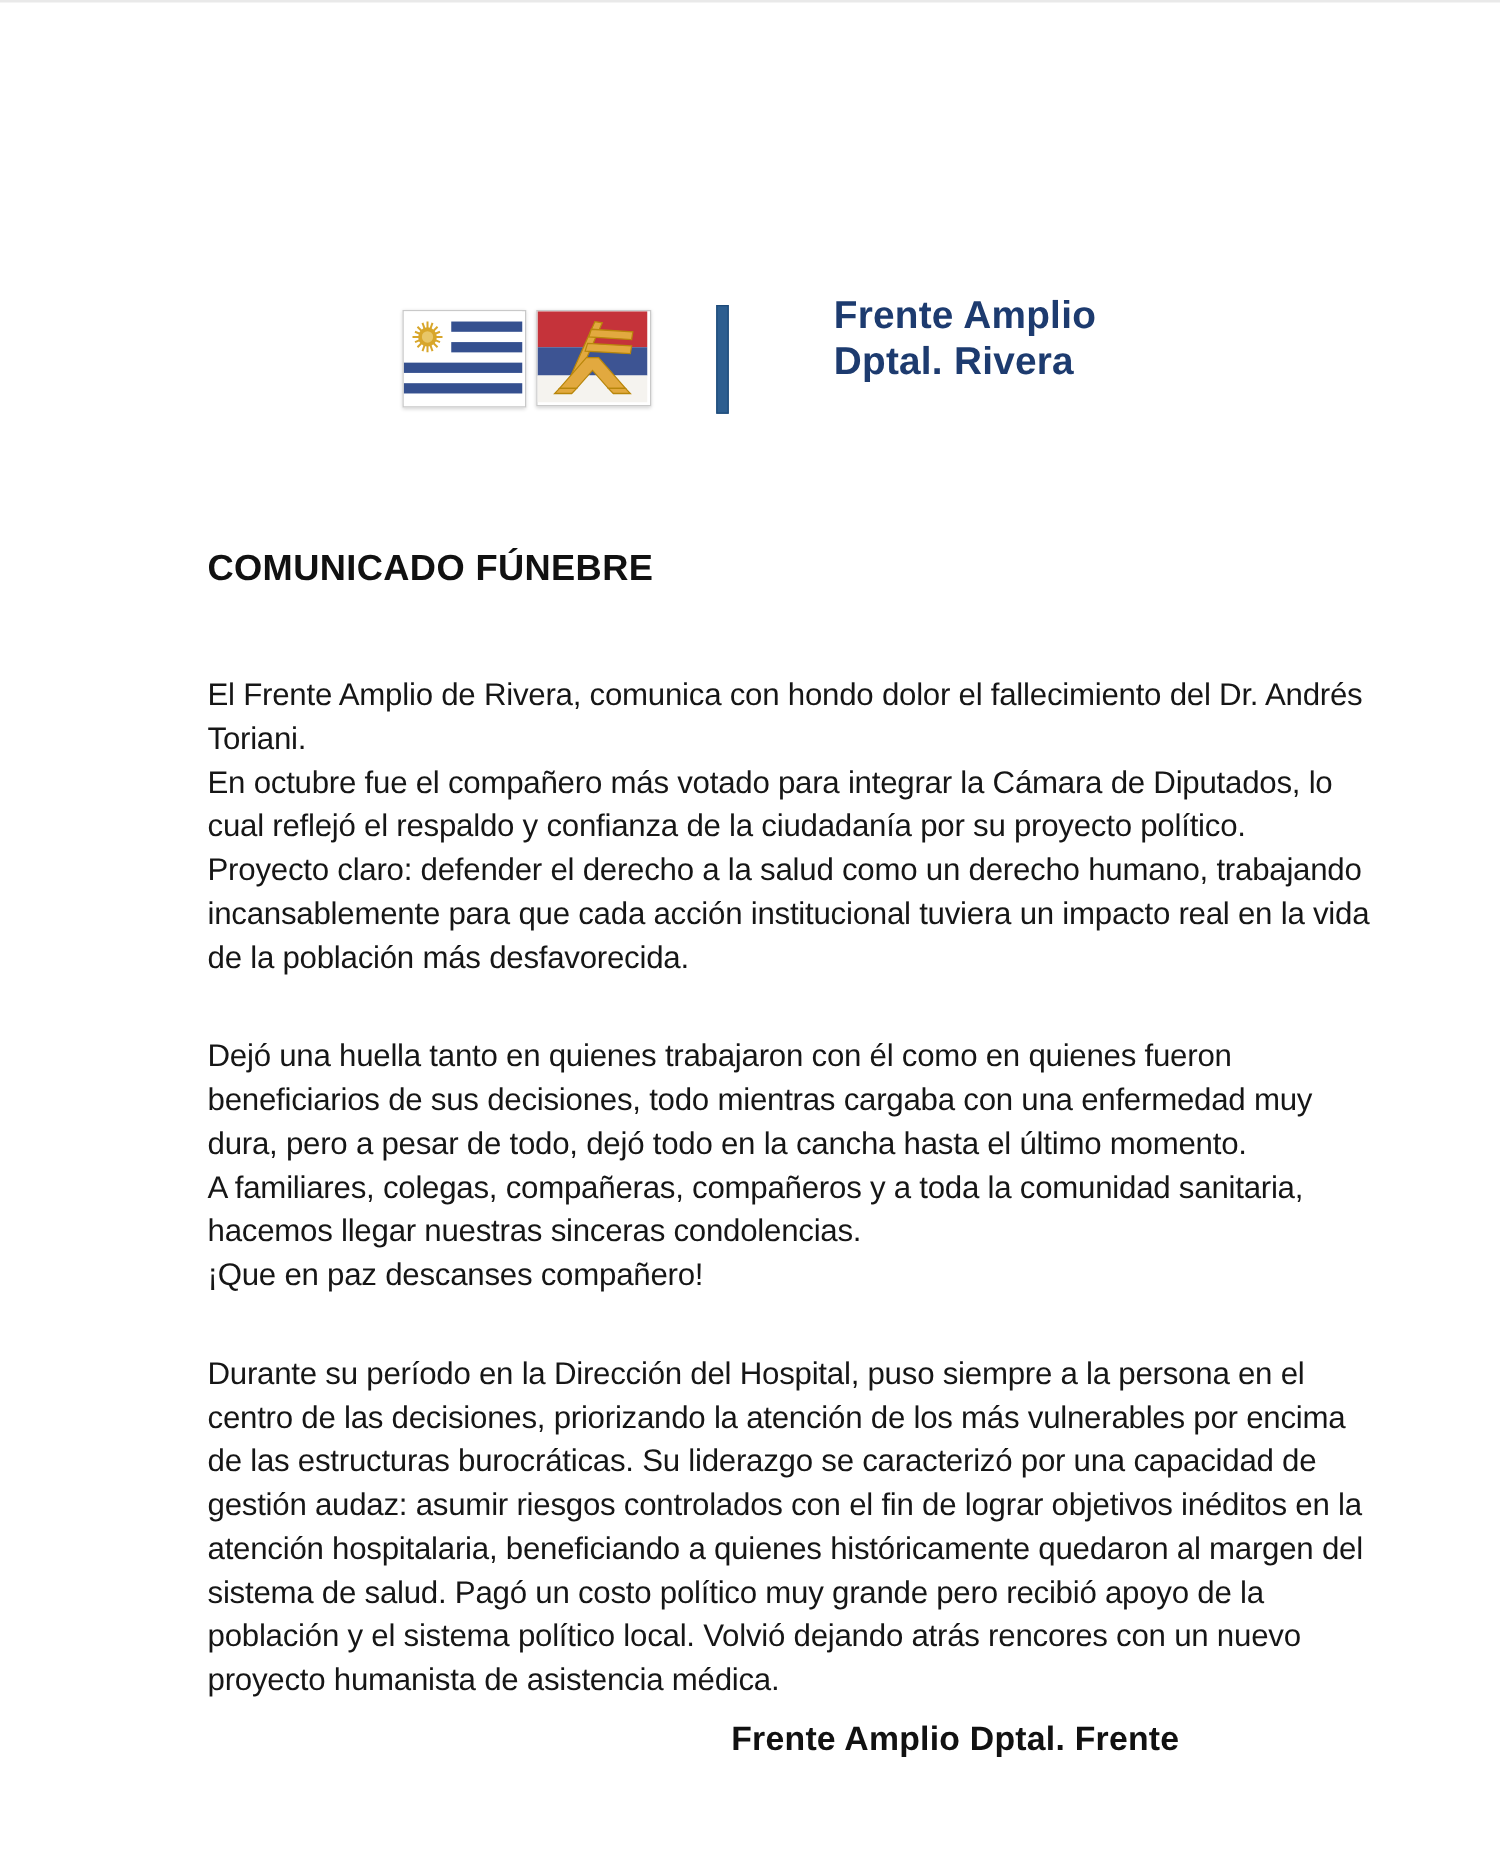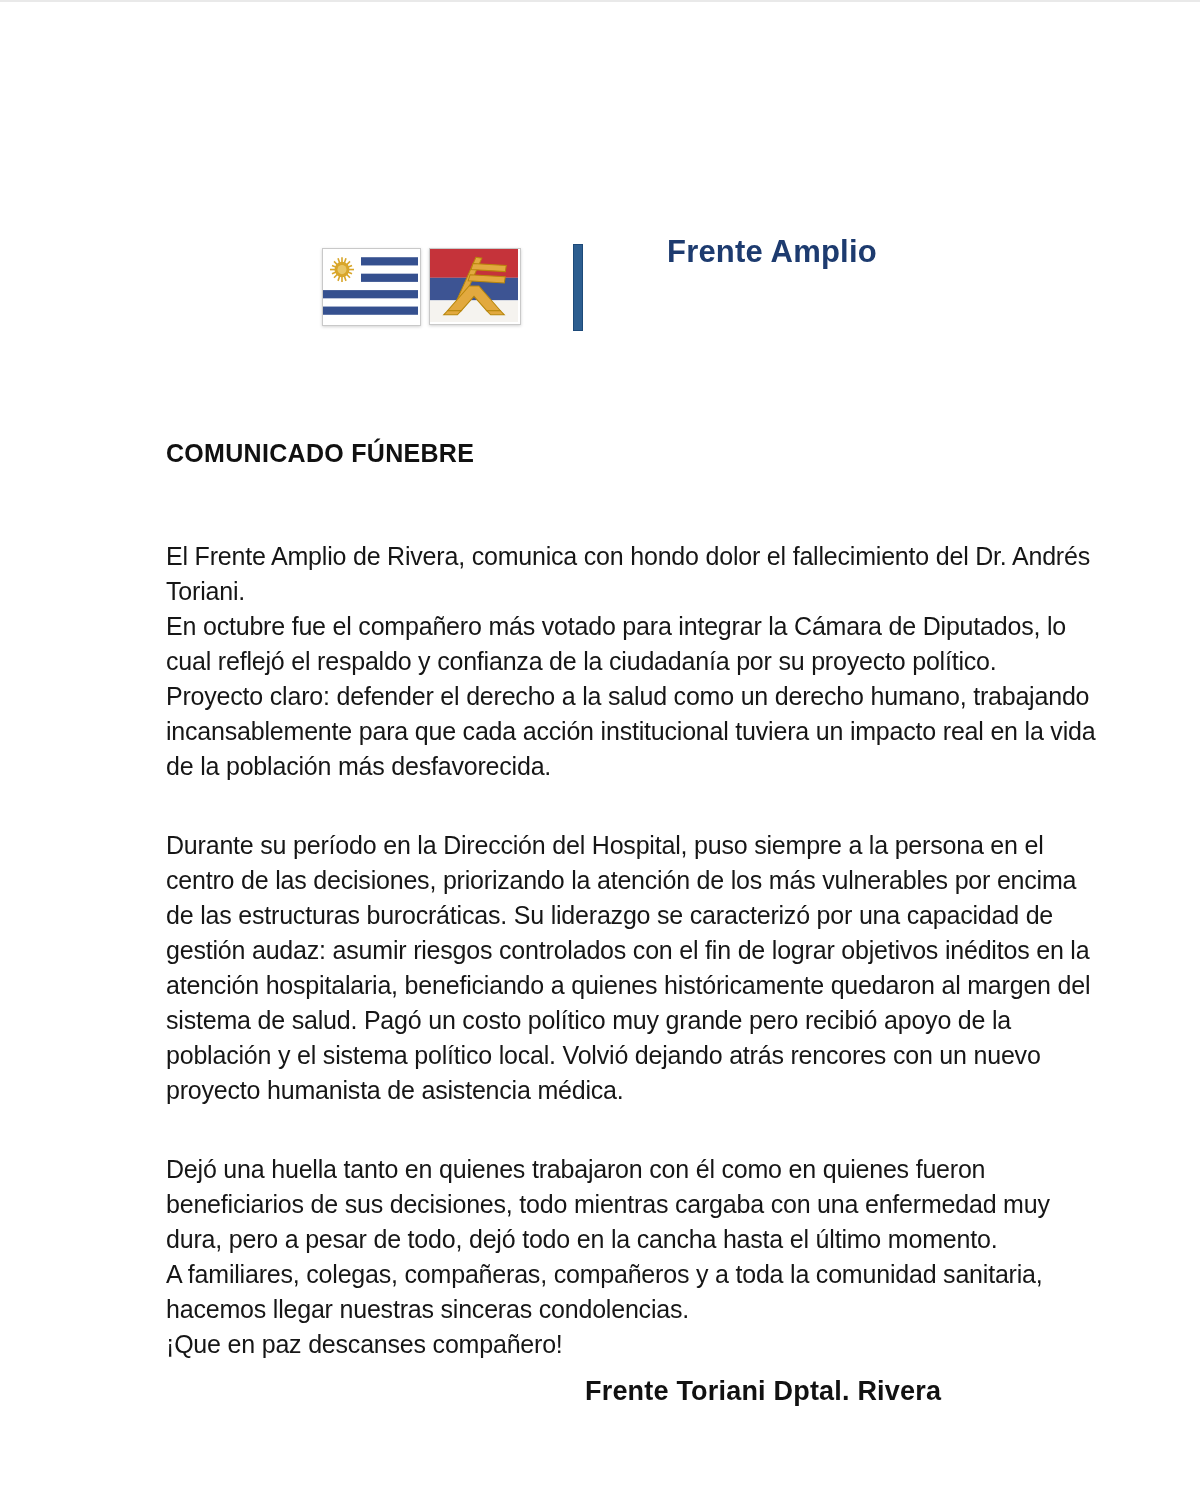--- a/index.html
+++ b/index.html
@@ -62,21 +62,21 @@
     top: 364px;
     text-align: right;
     font-size: 24px;
     color: #161616;
   }
 
   .doc-title {
     position: absolute;
     left: 166px;
     top: 437px;
-    font-size: 25px;
+    font-size: 29px;
     font-weight: bold;
     color: #111111;
     letter-spacing: 0.3px;
   }
 
   .body-text {
     position: absolute;
     left: 166px;
     top: 537px;
     width: 1010px;
@@ -145,44 +145,45 @@
           <polygon points="18,60 32,60 28,64 14,64"></polygon>
           <polygon points="58,60 72,60 76,64 62,64"></polygon>
         </g>
       </svg>
     </div>
   </div>
 
   <div class="divider-bar"></div>
   <div class="org-name">
     <div>Frente Amplio</div>
+    <div>Dptal. Rivera</div>
   </div>
 
 
   <div class="doc-title">COMUNICADO FÚNEBRE</div>
 
   <div class="body-text">
     <p class="paragraph">El Frente Amplio de Rivera, comunica con hondo dolor el fallecimiento del Dr. Andrés
 Toriani.
 En octubre fue el compañero más votado para integrar la Cámara de Diputados, lo
 cual reflejó el respaldo y confianza de la ciudadanía por su proyecto político.
 Proyecto claro: defender el derecho a la salud como un derecho humano, trabajando
 incansablemente para que cada acción institucional tuviera un impacto real en la vida
 de la población más desfavorecida.</p>
+    <p class="paragraph">Dejó una huella tanto en quienes trabajaron con él como en quienes fueron
+beneficiarios de sus decisiones, todo mientras cargaba con una enfermedad muy
+dura, pero a pesar de todo, dejó todo en la cancha hasta el último momento.
+A familiares, colegas, compañeras, compañeros y a toda la comunidad sanitaria,
+hacemos llegar nuestras sinceras condolencias.
+¡Que en paz descanses compañero!</p>
     <p class="paragraph">Durante su período en la Dirección del Hospital, puso siempre a la persona en el
 centro de las decisiones, priorizando la atención de los más vulnerables por encima
 de las estructuras burocráticas. Su liderazgo se caracterizó por una capacidad de
 gestión audaz: asumir riesgos controlados con el fin de lograr objetivos inéditos en la
 atención hospitalaria, beneficiando a quienes históricamente quedaron al margen del
 sistema de salud. Pagó un costo político muy grande pero recibió apoyo de la
 población y el sistema político local. Volvió dejando atrás rencores con un nuevo
 proyecto humanista de asistencia médica.</p>
-    <p class="paragraph">Dejó una huella tanto en quienes trabajaron con él como en quienes fueron
-beneficiarios de sus decisiones, todo mientras cargaba con una enfermedad muy
-dura, pero a pesar de todo, dejó todo en la cancha hasta el último momento.
-A familiares, colegas, compañeras, compañeros y a toda la comunidad sanitaria,
-hacemos llegar nuestras sinceras condolencias.
-¡Que en paz descanses compañero!</p>
   </div>
 
-  <div class="signature">Frente Toriani Dptal. Rivera</div>
+  <div class="signature">Frente Amplio Dptal. Frente</div>
 
 </div>
 
 </body></html>

